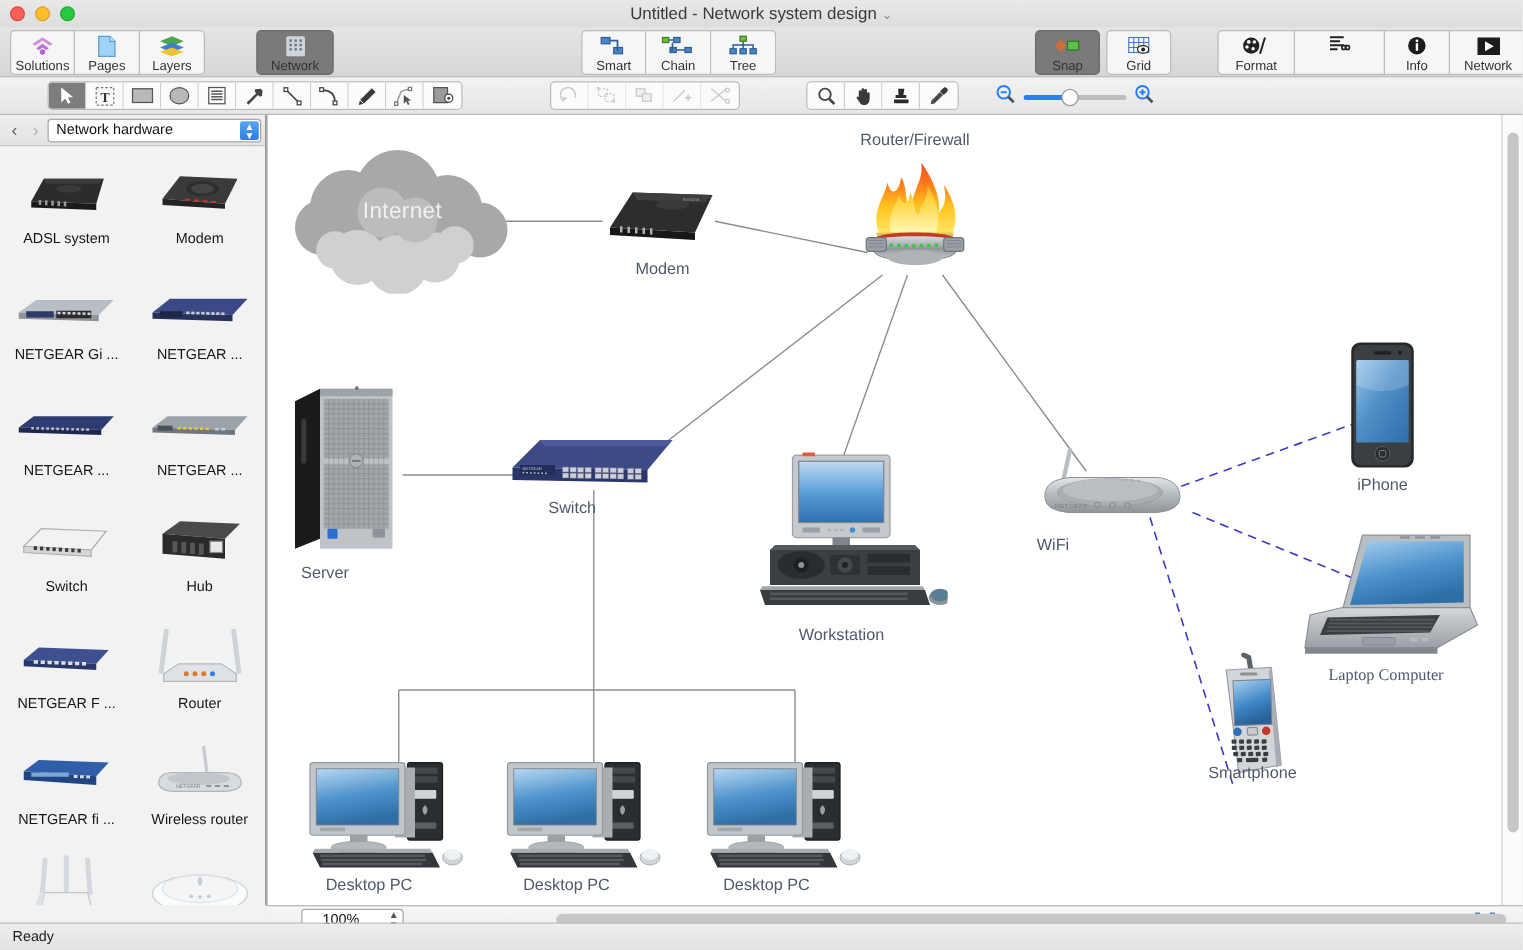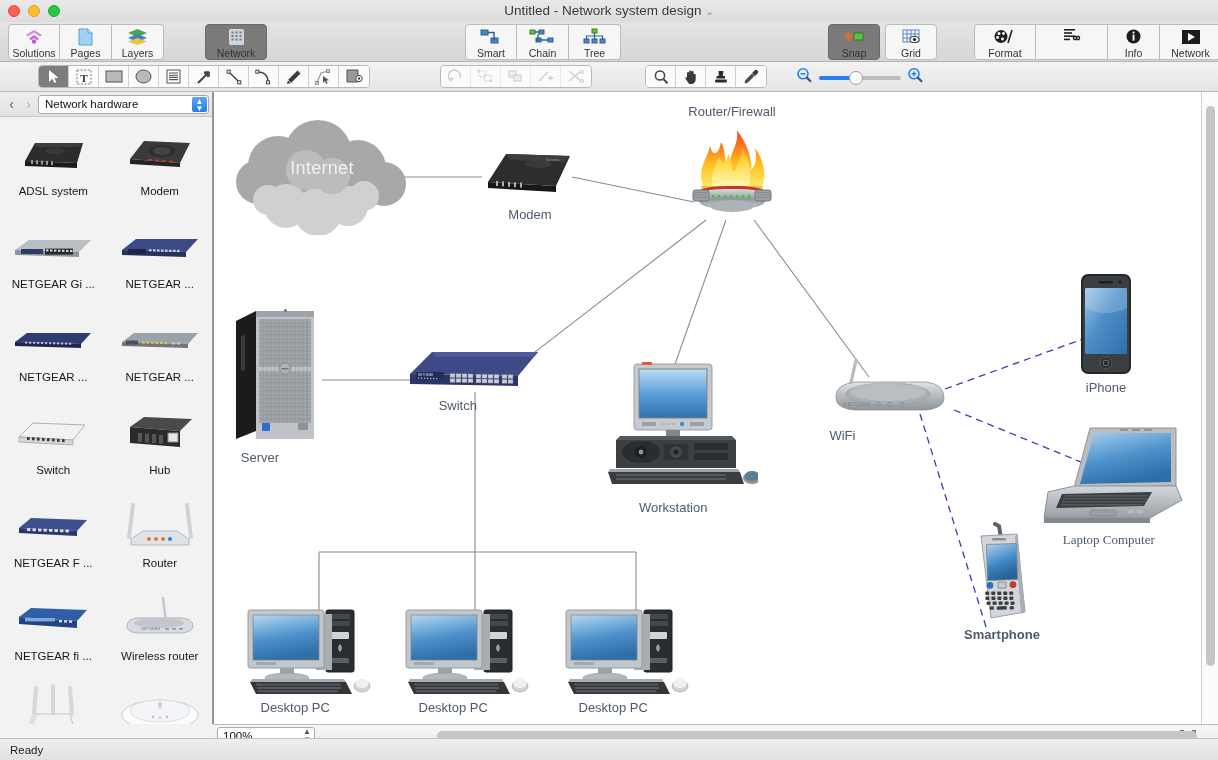--- a/index.html
+++ b/index.html
@@ -131,24 +131,24 @@
     background: #c6c6c6; border-radius: 5px; }
 
   
   .bottombar {
     position: absolute; left: 213px; top: 724px; width: 1005px; height: 22px;
     background: linear-gradient(to bottom,#f6f6f6,#ececec);
     border-top: 1px solid #b9b9b9;
     display: flex; align-items: center;
   }
   .zoom-field {
-    margin-left: 4px; width: 98px; height: 18px; background: #fff;
+    margin-left: 28px; width: 82px; height: 18px; background: #fff;
     border: 1px solid #a9a9a9; border-radius: 3px;
     font-size: 11.5px; color: #111; display: flex; align-items: center;
-    padding-left: 5px; position: relative;
+    padding-left: 16px; position: relative;
   }
   .zoom-field .stp { position: absolute; right: 3px; font-size: 8px; line-height: 8px; color: #555; text-align: center; }
   .h-scroll { margin-left: 8px; flex: 1; height: 14px; position: relative; }
   .h-thumb { position: absolute; left: 114px; top: 2px; width: 760px; height: 10px;
     background: #c6c6c6; border-radius: 5px; }
   .fit-btn { width: 20px; height: 16px; margin-right: 20px; display:flex; align-items:center; justify-content:center;}
 
   .statusbar {
     position: absolute; left: 0; top: 738px; width: 1218px; height: 22px;
     background: linear-gradient(to bottom,#eeeeee,#e2e2e2);
@@ -1140,21 +1140,21 @@
                 <rect x="21" y="79.2" width="4" height="3.4" rx="0.8"></rect>
                 <rect x="27" y="79.4" width="4" height="3.4" rx="0.8"></rect>
                 <rect x="33" y="79.6" width="4" height="3.4" rx="0.8"></rect>
                 <rect x="39" y="79.8" width="4" height="3.4" rx="0.8"></rect>
               <rect x="18" y="84" width="4" height="3.4" rx="0.8"></rect>
                 <rect x="25" y="84.2" width="10" height="3.4" rx="0.8"></rect>
                 <rect x="38" y="84.4" width="4" height="3.4" rx="0.8"></rect>
             </g>
           </g>
         </svg>
-        <div class="nlabel" style="top:105px;font-weight:bold;">Smartphone</div>
+        <div class="nlabel" style="top:88px;">Smartphone</div>
       </div>
 
       <div class="node" style="left:28px; top:510px; width:140px; height:116px;">
         <svg width="134" height="96" viewBox="0 0 134 96">
           <defs>
             <linearGradient id="pcs" x1="0" y1="0" x2="0.25" y2="1">
               <stop offset="0%" stop-color="#b7d8f2"></stop>
                 <stop offset="55%" stop-color="#4f93cc"></stop>
                 <stop offset="100%" stop-color="#2f6fa8"></stop>
             </linearGradient>

